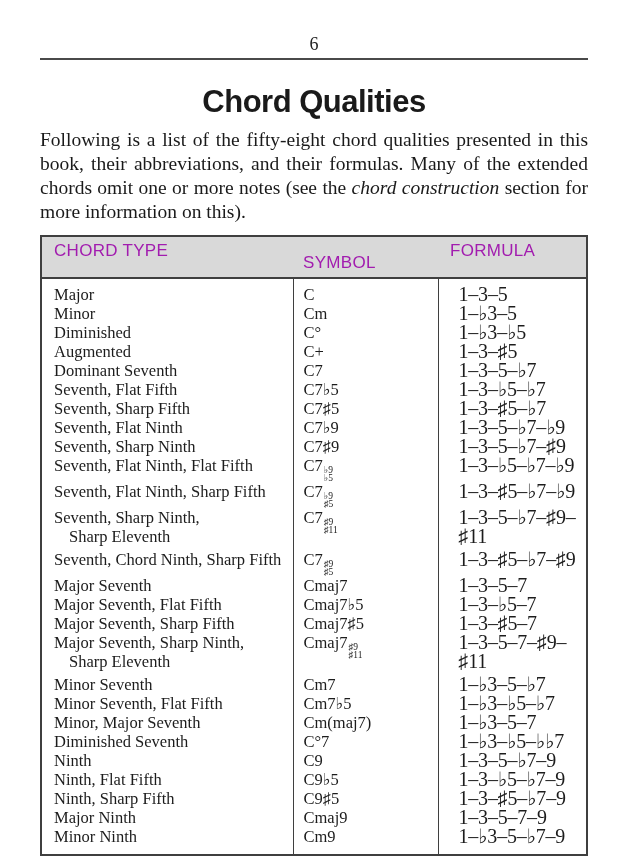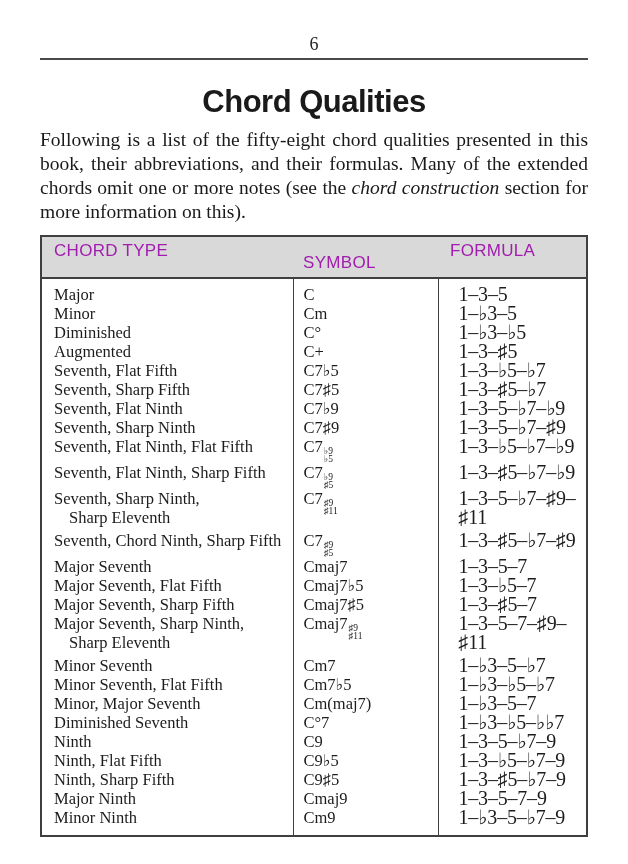--- a/index.html
+++ b/index.html
@@ -110,20 +110,27 @@
           </tr>
           <tr>
             <td>
               <div>Augmented</div>
             </td>
             <td><span>C+</span></td>
             <td>1–3–♯5</td>
           </tr>
           <tr>
             <td>
+              <div>Dominant Seventh</div>
+            </td>
+            <td><span>C7</span></td>
+            <td>1–3–5–♭7</td>
+          </tr>
+          <tr>
+            <td>
               <div>Seventh, Flat Fifth</div>
             </td>
             <td><span>C7♭5</span></td>
             <td>1–3–♭5–♭7</td>
           </tr>
           <tr>
             <td>
               <div>Seventh, Sharp Fifth</div>
             </td>
             <td><span>C7♯5</span></td>

